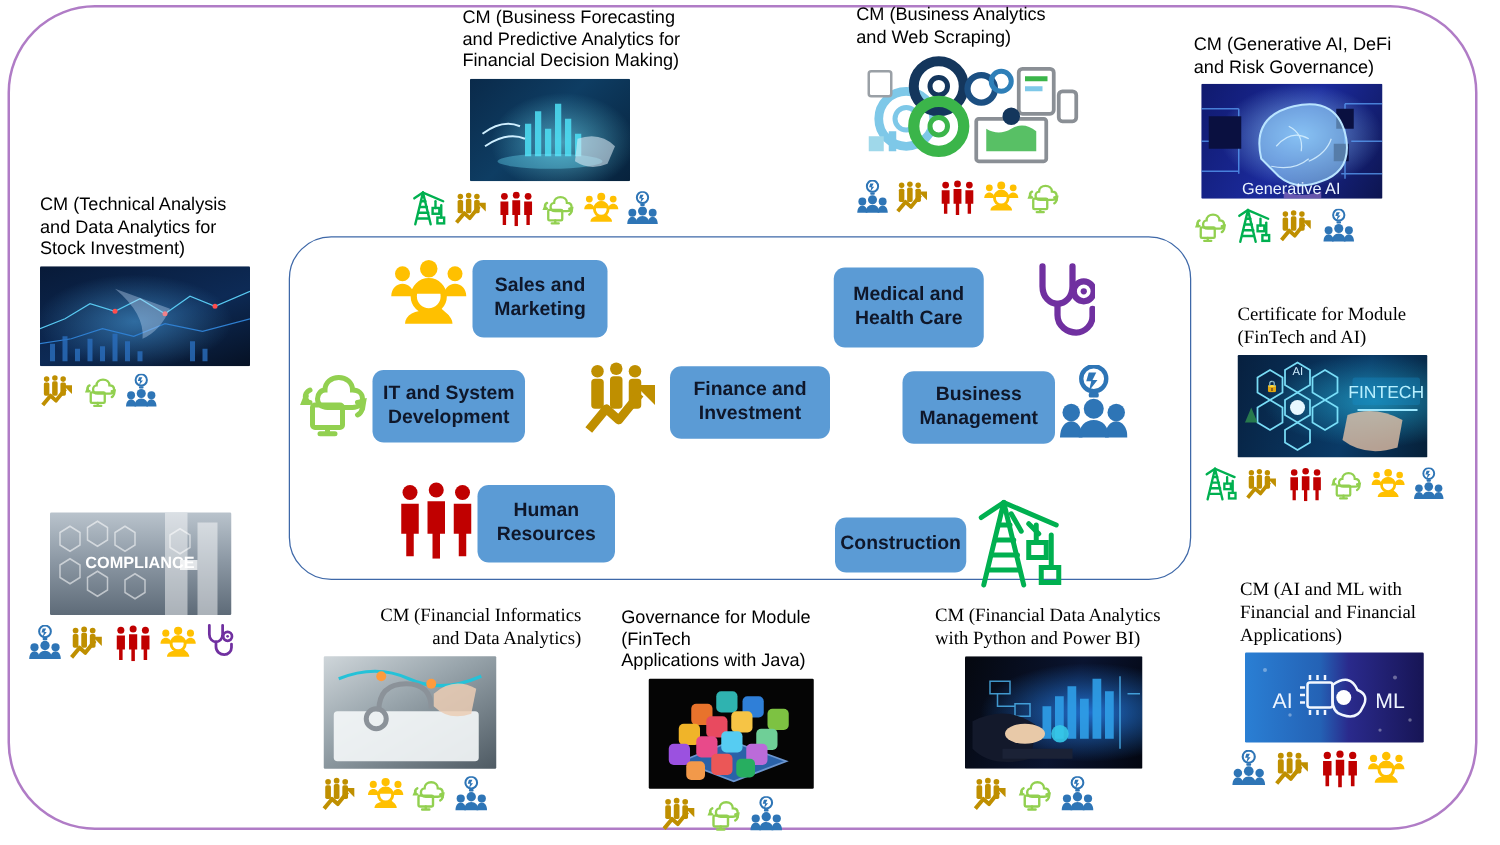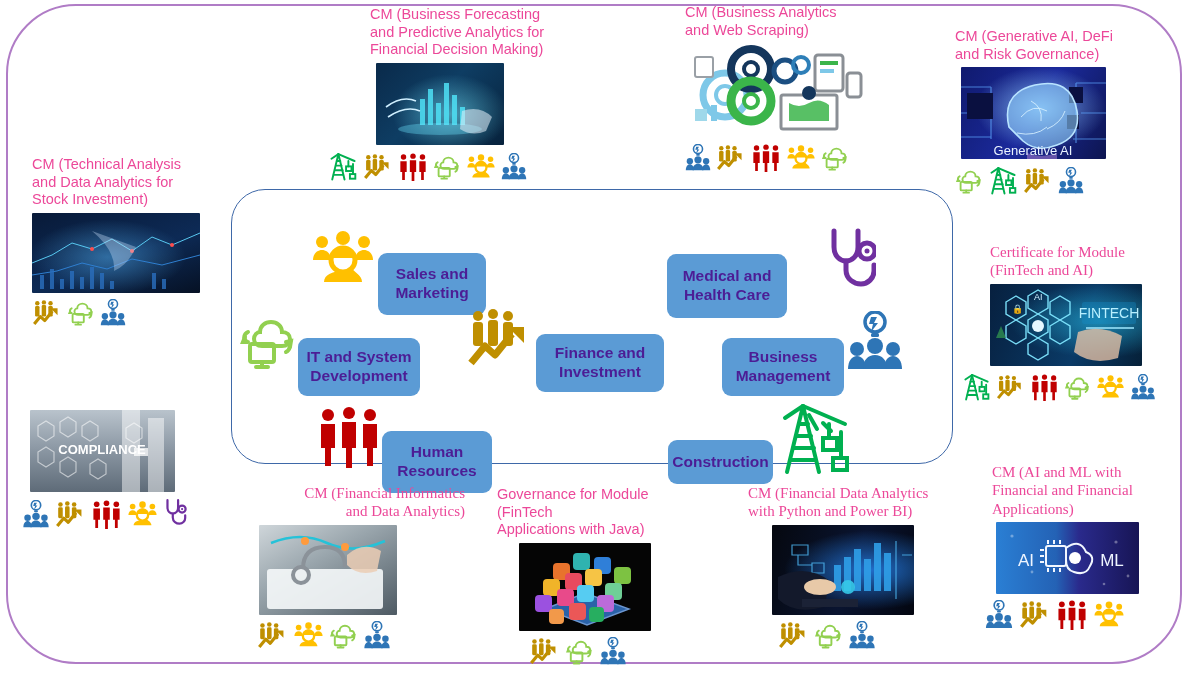--- a/index.html
+++ b/index.html
@@ -15,30 +15,30 @@
 
   
   #central-panel{
     position:absolute;left:231px;top:189px;width:722px;height:275px;
     border:1.5px solid #3E68A8;border-radius:34px;box-sizing:border-box;
     background:#fff;
   }
 
   .sector{position:absolute;display:flex;align-items:center;}
   .chip{
-    background:#5B9BD5;color:#4c1d95;border-radius:9px;
+    background:#5B9BD5;color:#0f172a;border-radius:9px;
     font-weight:bold;font-size:15.5px;line-height:1.22;text-align:center;
     display:flex;align-items:center;justify-content:center;
-    padding:8px 6px;box-sizing:border-box;margin-top:46px;
+    padding:8px 6px;box-sizing:border-box;
   }
 
   
   .card{position:absolute;}
   .card-title{
-    font-size:14.5px;line-height:1.22;color:#ec4899;margin:0 0 4px 0;
+    font-size:14.5px;line-height:1.22;color:#000000;margin:0 0 4px 0;
     white-space:pre-line;
   }
   .card-title.serif{font-family:"Liberation Serif","DejaVu Serif",serif;font-size:15px;}
   .thumb{
     border:0;display:block;position:relative;overflow:hidden;border-radius:1px;
   }
   .iconrow{display:flex;align-items:flex-end;gap:5px;margin-top:6px;}
   .iconrow svg{display:block;}
 
   
@@ -625,21 +625,21 @@
           <circle cx="45" cy="38" r="7"></circle>
           <path d="M36 58c0-8 4-13 9-13s9 5 9 13z"></path>
           <circle cx="27" cy="35" r="8"></circle>
           <path d="M15 58c0-9 5-14 12-14s12 5 12 14z"></path>
         </g>
       </svg>
   </div>
 </div>
 
 <div class="card" style="left:30px;top:410px;width:215px;">
-  <div class="thumb t-compliance" style="width:145px;height:82px;">
+  <div class="thumb t-compliance" style="width:145px;height:82px;margin-left:10px;">
     <svg width="145" height="82" viewBox="0 0 145 82">
       <g fill="none" stroke="rgba(255,255,255,.55)" stroke-width="1.2">
         <path d="M8 16l8-5 8 5v10l-8 5-8-5z"></path>
           <path d="M30 12l8-5 8 5v10l-8 5-8-5z"></path>
         <path d="M52 16l8-5 8 5v10l-8 5-8-5z"></path>
           <path d="M8 42l8-5 8 5v10l-8 5-8-5z"></path>
         <path d="M30 52l8-5 8 5v10l-8 5-8-5z"></path>
           <path d="M60 54l8-5 8 5v10l-8 5-8-5z"></path>
         <path d="M96 18l8-5 8 5v10l-8 5-8-5z"></path>
       </g>

